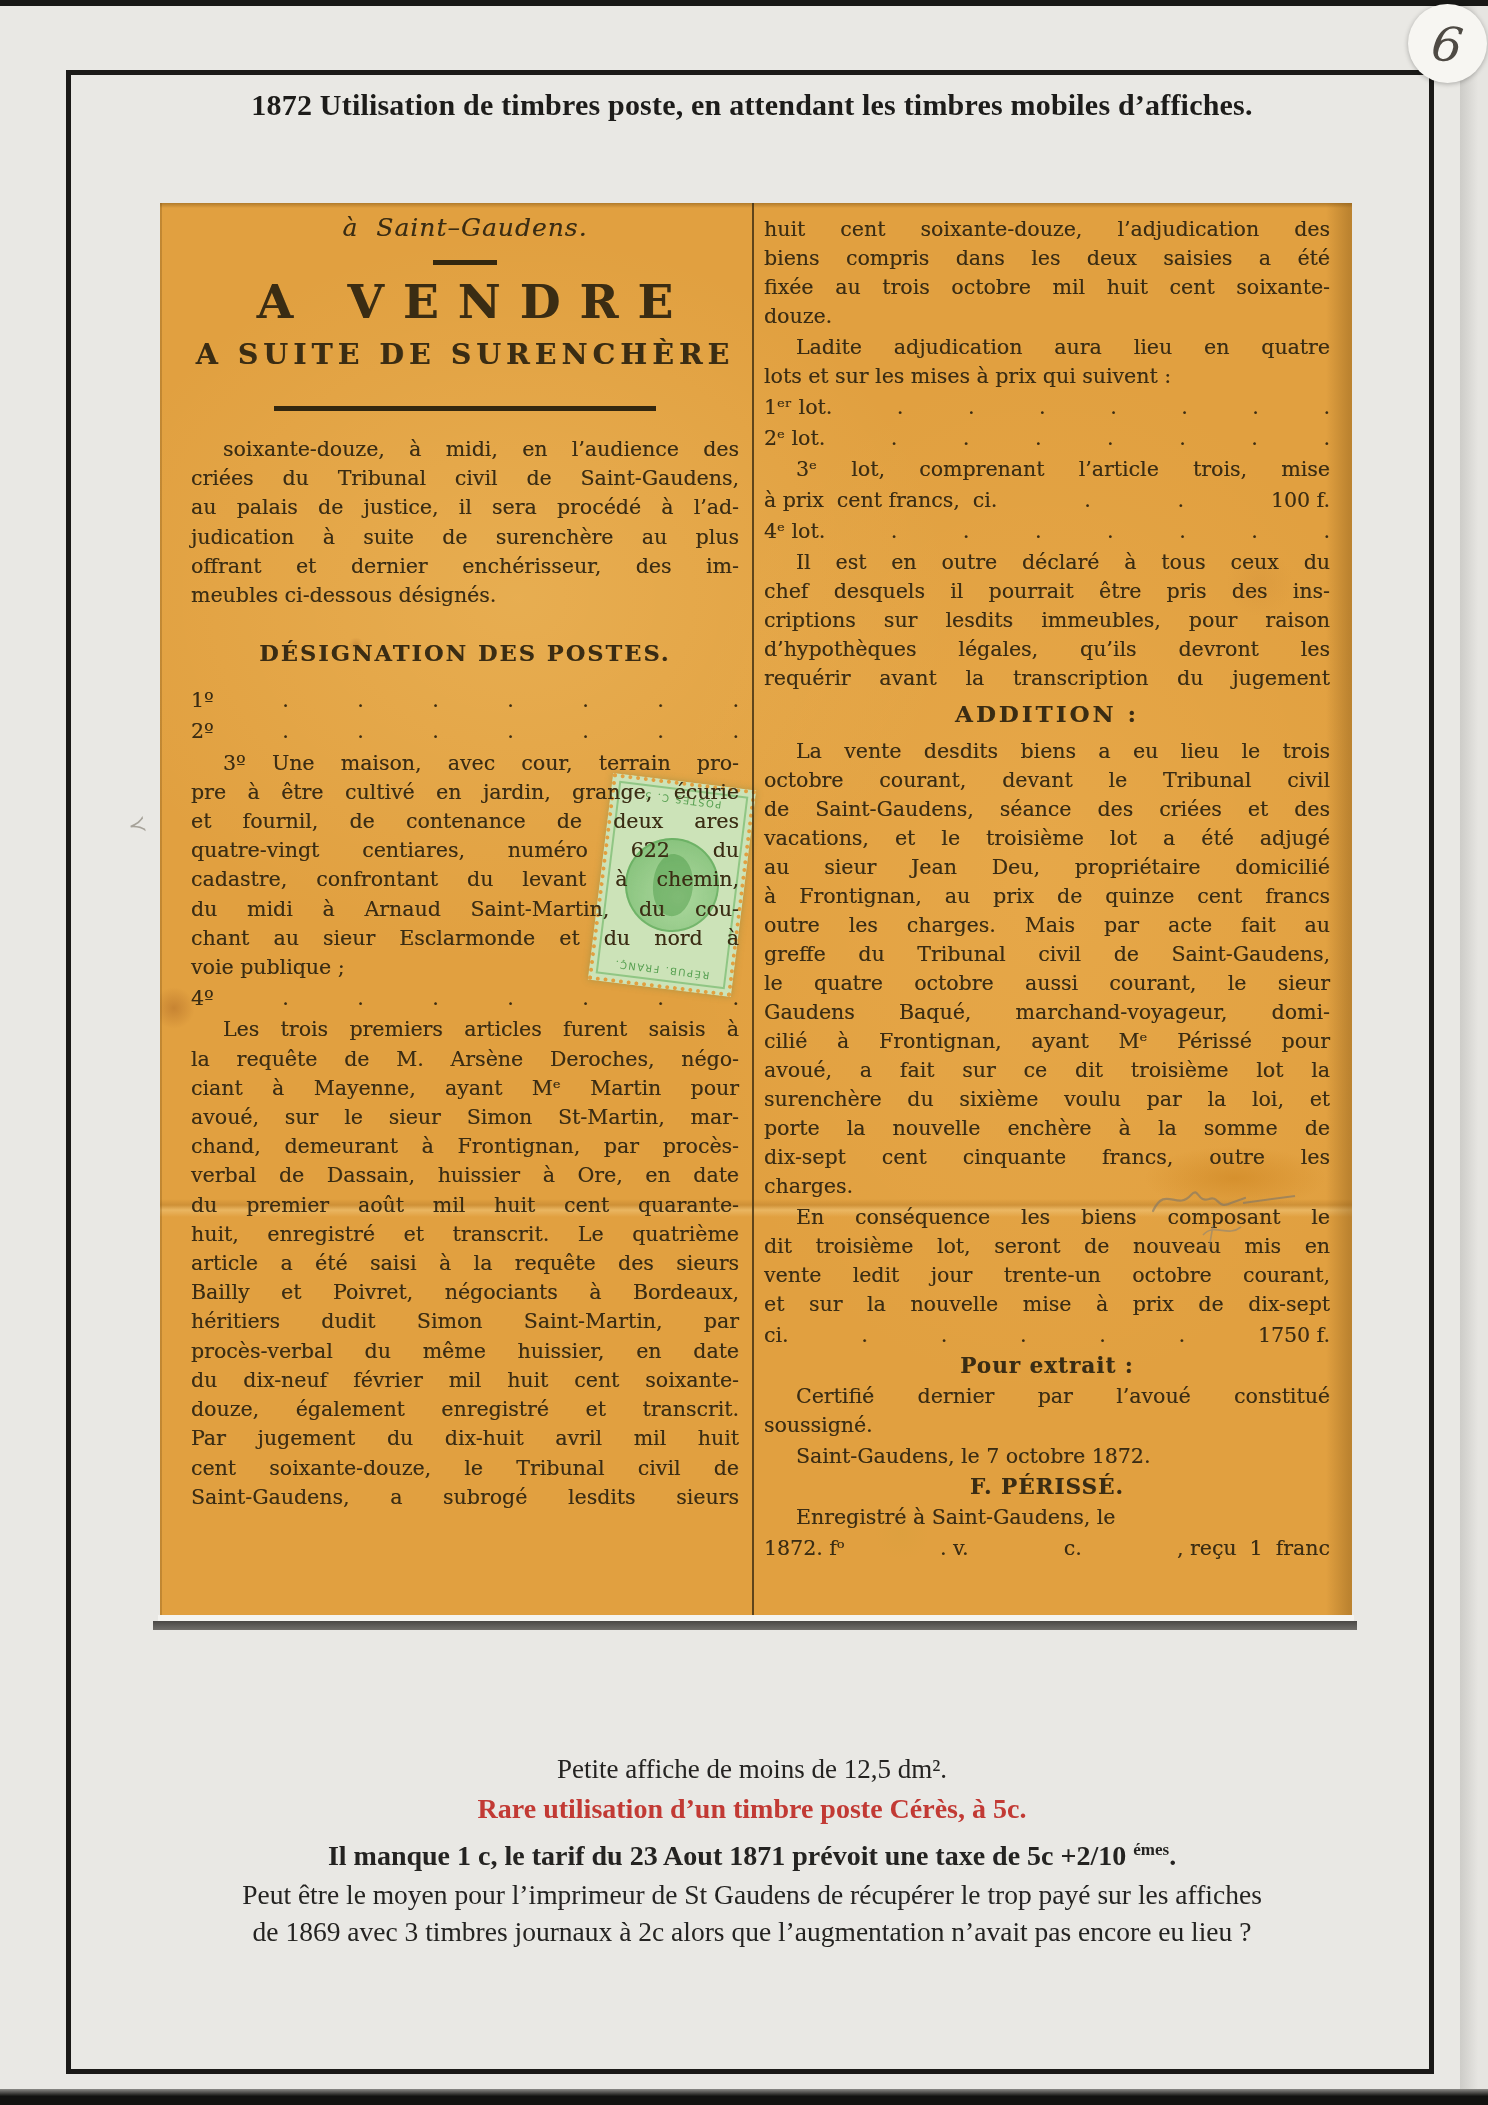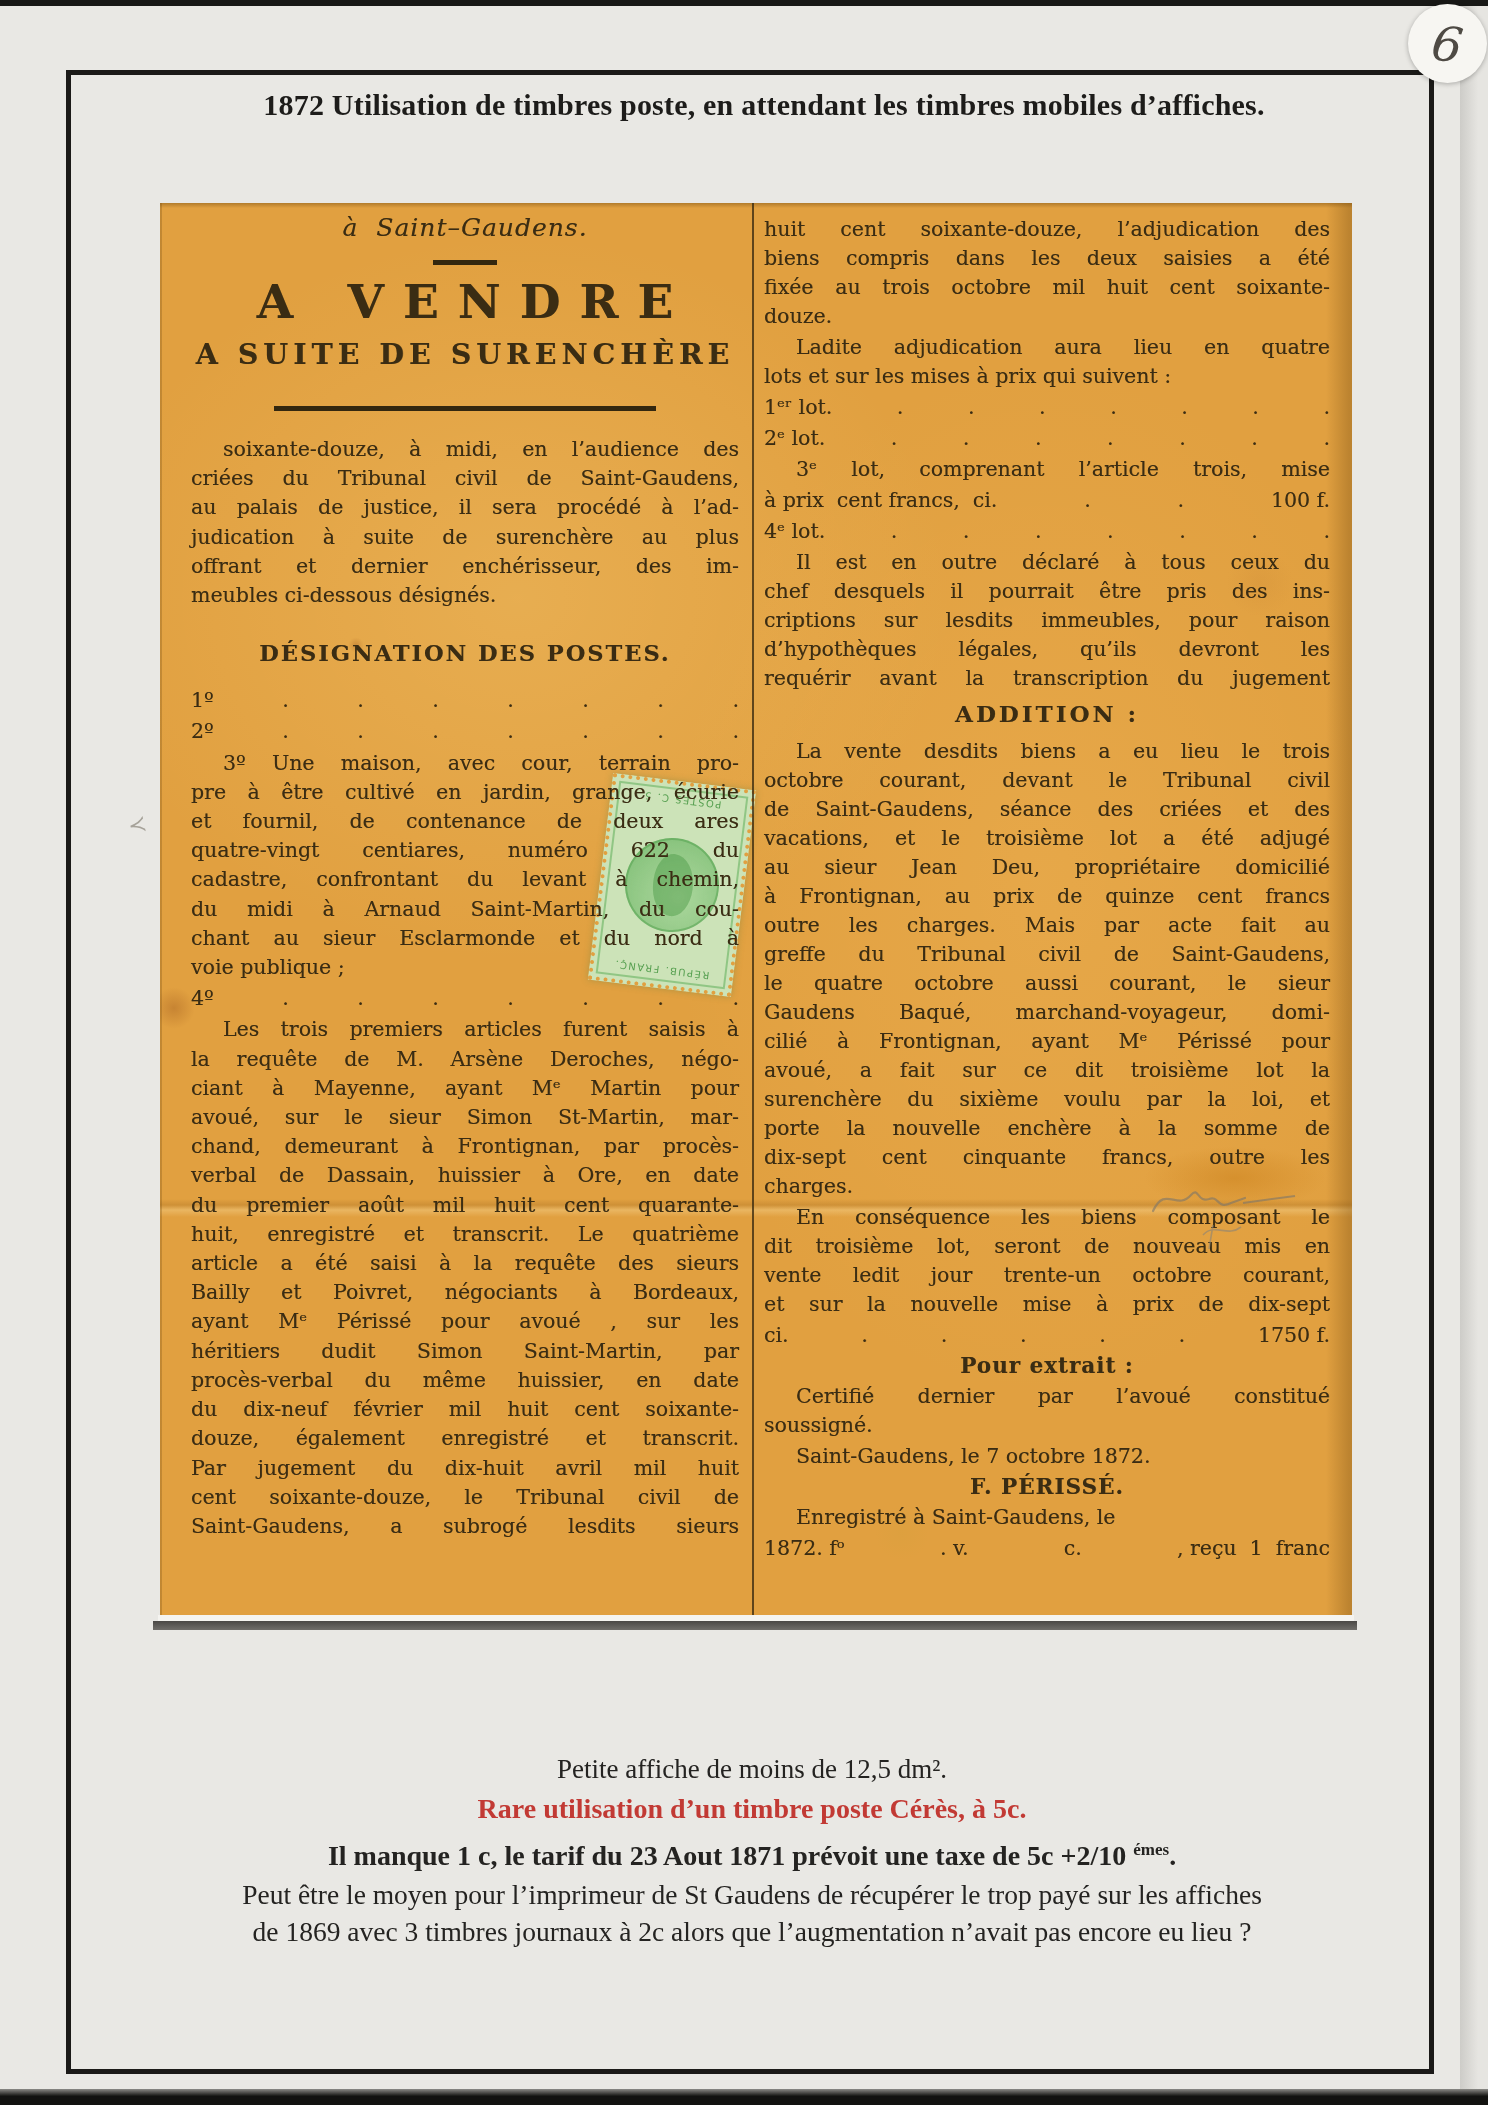--- a/index.html
+++ b/index.html
@@ -11,21 +11,21 @@
   .edge-top{position:absolute;left:0;top:0;width:100%;height:6px;background:#181816;z-index:25;}
   .edge-bottom{position:absolute;left:0;top:2089px;width:100%;height:16px;
     background:linear-gradient(#8b8a86,#121210 45%);z-index:25;}
   .edge-right{position:absolute;right:0;top:0;width:28px;height:100%;
     background:linear-gradient(to right,#cdccc8,#e6e5e1 65%);z-index:24;}
 
   
   .frame{position:absolute;left:66px;top:70px;width:1368px;height:2004px;
     border:5px solid #1b1a18;box-sizing:border-box;z-index:1;}
 
-  .page-title{position:absolute;left:85px;top:88px;width:1358px;text-align:center;
+  .page-title{position:absolute;left:73px;top:88px;width:1358px;text-align:center;
     font-size:30px;font-weight:bold;color:#1d1c1a;letter-spacing:0.2px;z-index:5;}
 
   
   .doc{
     position:absolute;left:160px;top:203px;width:1192px;height:1412px;overflow:hidden;z-index:2;
     background-color:#e1a040;
     background-image:
       linear-gradient(to bottom, rgba(120,78,18,0.45), rgba(120,78,18,0) 5px),
       linear-gradient(to right, rgba(120,78,18,0.30) 0 2px, rgba(120,78,18,0) 2px),
       linear-gradient(to left, rgba(120,78,18,0.35) 0 3px, rgba(120,78,18,0) 26px),
@@ -191,21 +191,20 @@
         <div class="tl">Les trois premiers articles furent saisis à</div>
         <div class="tl">la requête de M. Arsène Deroches, négo-</div>
         <div class="tl">ciant à Mayenne, ayant Mᵉ Martin pour</div>
         <div class="tl">avoué, sur le sieur Simon St-Martin, mar-</div>
         <div class="tl">chand, demeurant à Frontignan, par procès-</div>
         <div class="tl">verbal de Dassain, huissier à Ore, en date</div>
         <div class="tl">du premier août mil huit cent quarante-</div>
         <div class="tl">huit, enregistré et transcrit. Le quatrième</div>
         <div class="tl">article a été saisi à la requête des sieurs</div>
         <div class="tl">Bailly et Poivret, négociants à Bordeaux,</div>
-        <div class="tl">ayant Mᵉ Périssé pour avoué , sur les</div>
         <div class="tl">héritiers dudit Simon Saint-Martin, par</div>
         <div class="tl">procès-verbal du même huissier, en date</div>
         <div class="tl">du dix-neuf février mil huit cent soixante-</div>
         <div class="tl">douze, également enregistré et transcrit.</div>
         <div class="tl">Par jugement du dix-huit avril mil huit</div>
         <div class="tl">cent soixante-douze, le Tribunal civil de</div>
         <div class="tl">Saint-Gaudens, a subrogé lesdits sieurs</div>
       </div>
     </div>
   <div class="col col-right">

